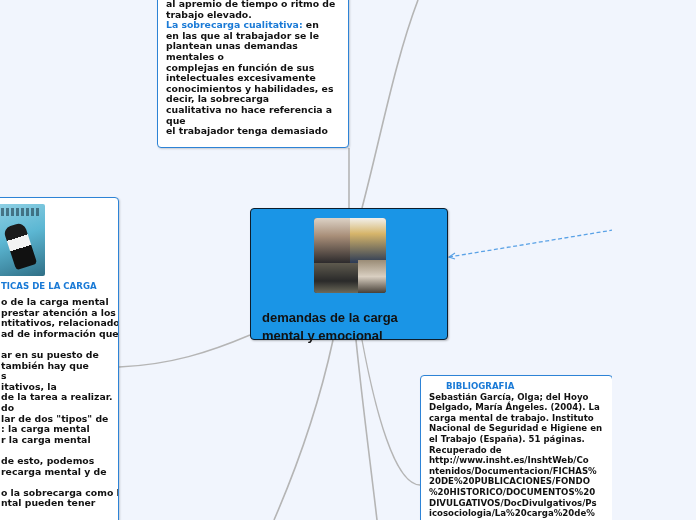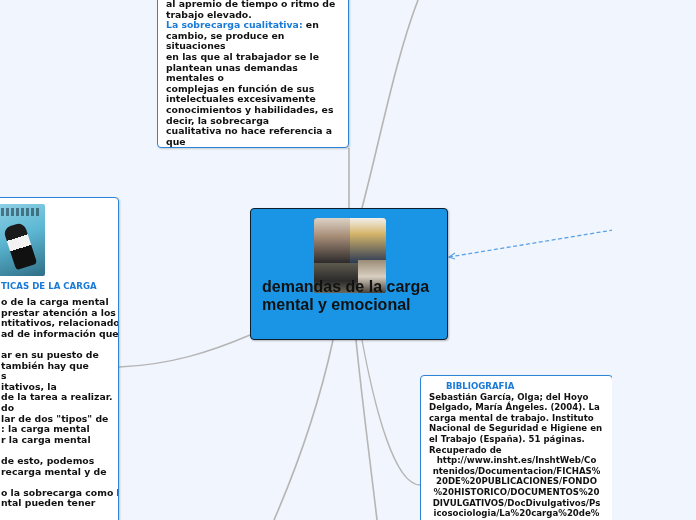--- a/index.html
+++ b/index.html
@@ -45,21 +45,21 @@
     background: linear-gradient(180deg,#1b1b1b 0 30%,#f2f2f2 30% 55%,#111 55% 100%);
     border-radius: 8px 8px 4px 4px;
     transform: rotate(-18deg);
   }
   #node-left .title { position:absolute; left:40px; top:83px; color:#1a7ad6; font-size:8.6px;text-align:right; }
   #node-left .body { position:absolute; left:40px; top:99px; width: 130px; }
   #node-left .body p { white-space: nowrap; }
   
   #node-bib { left: 420px; top: 375px; width: 193px; height: 160px; padding: 5px 8px 0 8px; font-size: 8.6px; line-height: 10.6px; }
   #node-bib .title { color:#1a7ad6;margin-left:17px; }
-  #node-bib .url { word-break: break-all; text-align: center; }
+  #node-bib .url { word-break: break-all; }
   
   #node-right { left: 686px; top: 20px; width: 120px; height: 360px; padding: 52px 6px 0 6px; font-size: 8.6px; line-height: 10.6px; }
   #node-right .title { color:#1a7ad6; }
   
   #central {
     position: absolute; left: 250px; top: 208px; width: 198px; height: 132px;
     background: #1a95e6;
     border: 1.5px solid #0d1d2c;
     border-radius: 4px;
     box-sizing: border-box;
@@ -68,23 +68,23 @@
   #central .photo {
     position: absolute; left: 63px; top: 9px; width: 72px; height: 75px;
     border-radius: 3px; overflow: hidden;
     background: #3a3630;
   }
   #central .photo .q1 { position:absolute; left:0; top:0; width:36px; height:45px; background: linear-gradient(180deg,#dcd2c6 0%,#a88e78 40%,#2c2a2c 100%); }
   #central .photo .q2 { position:absolute; left:36px; top:0; width:36px; height:45px; background: linear-gradient(180deg,#f2f0ec 0%,#d6b56a 35%,#2b3a55 100%); }
   #central .photo .q3 { position:absolute; left:0; top:45px; width:44px; height:30px; background: linear-gradient(180deg,#5e5a4e 0%,#2a2a2a 60%,#6d6a5a 100%); }
   #central .photo .q4 { position:absolute; left:44px; top:42px; width:28px; height:33px; background: linear-gradient(180deg,#9a8c76 0%,#d9cfc1 50%,#474038 100%); }
   #central .label {
-    position: absolute; left: 11px; top: 69px; width: 180px;
+    position: absolute; left: 11px; top: 100px; width: 180px;
     font-family: "Liberation Sans", sans-serif;
-    font-weight: bold; font-size: 16px; line-height: 18px;
+    font-weight: bold; font-size: 13px; line-height: 18px;
     color: #111;
   }
 </style>
 </head>
 <body>
 
 <div class="canvas">
 
   <svg class="links" viewBox="0 0 696 520">
 
@@ -102,21 +102,20 @@
 
     <path d="M449 257 L686 218" stroke="#5aa2e6" stroke-width="1.3" stroke-dasharray="4,2.5" fill="none"></path>
     <path d="M455 253 L449 257 L455 259" stroke="#5aa2e6" stroke-width="1.2" fill="none"></path>
     <path d="M680 215 L686 218 L681 222" stroke="#5aa2e6" stroke-width="1.2" fill="none"></path>
   </svg>
 
   <div class="node" id="node-qual">
     <p>al apremio de tiempo o ritmo de</p>
     <p>trabajo elevado.</p>
     <p><span class="hl">La sobrecarga cualitativa:</span><span> en</span></p>
-    <p>cambio, se produce en situaciones</p>
     <p>en las que al trabajador se le</p>
     <p>plantean unas demandas mentales o</p>
     <p>complejas en función de sus</p>
     <p>intelectuales excesivamente</p>
     <p>conocimientos y habilidades, es</p>
     <p>decir, la sobrecarga</p>
     <p>cualitativa no hace referencia a que</p>
     <p>el trabajador tenga demasiado</p>
 
   </div>

